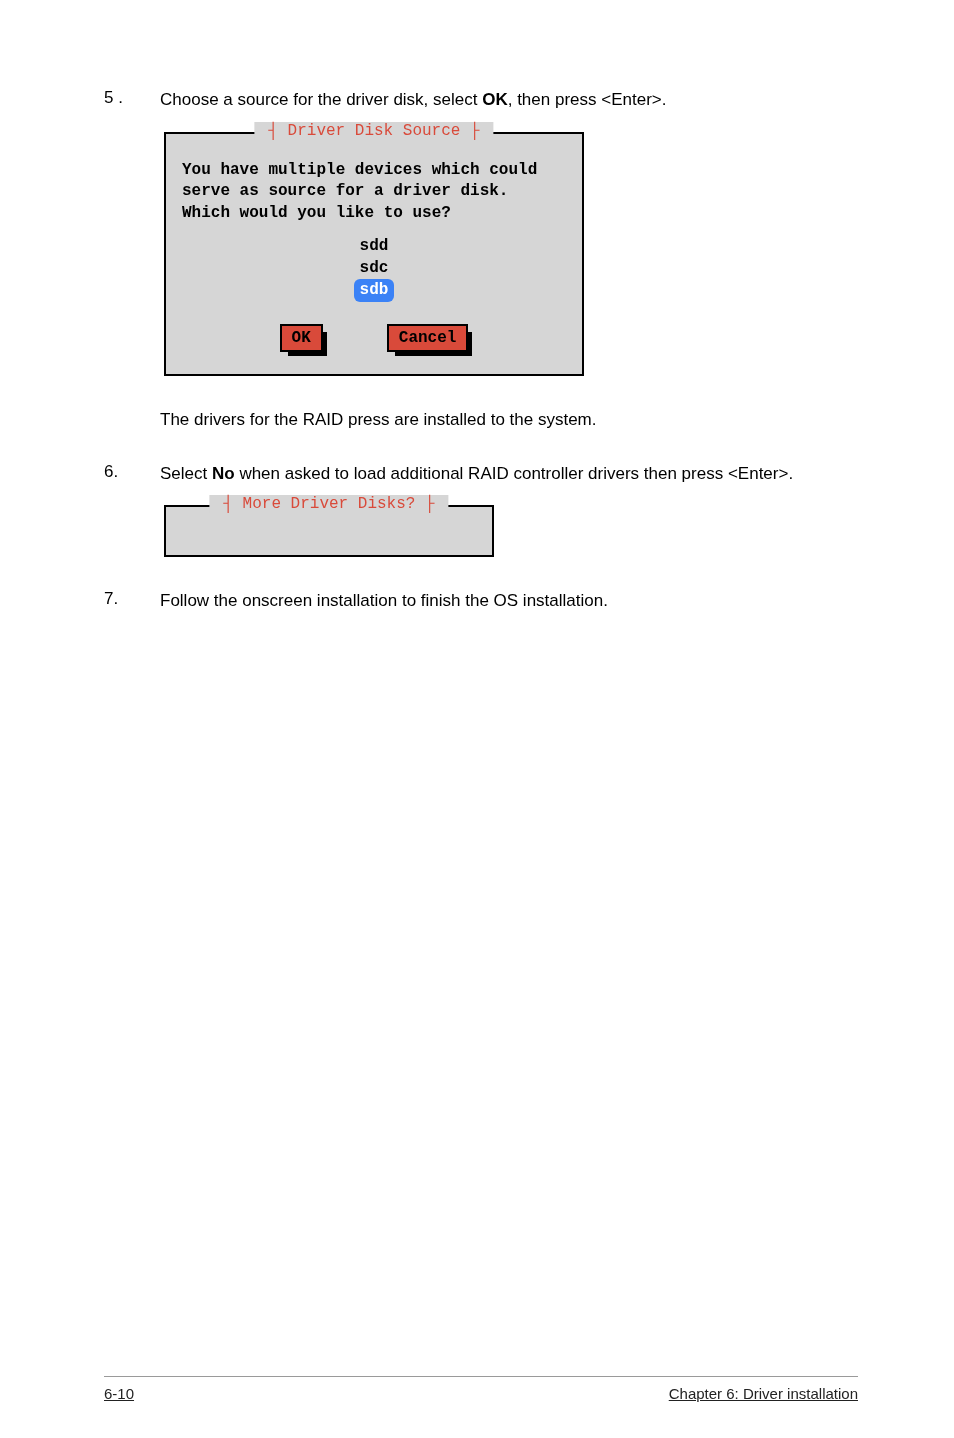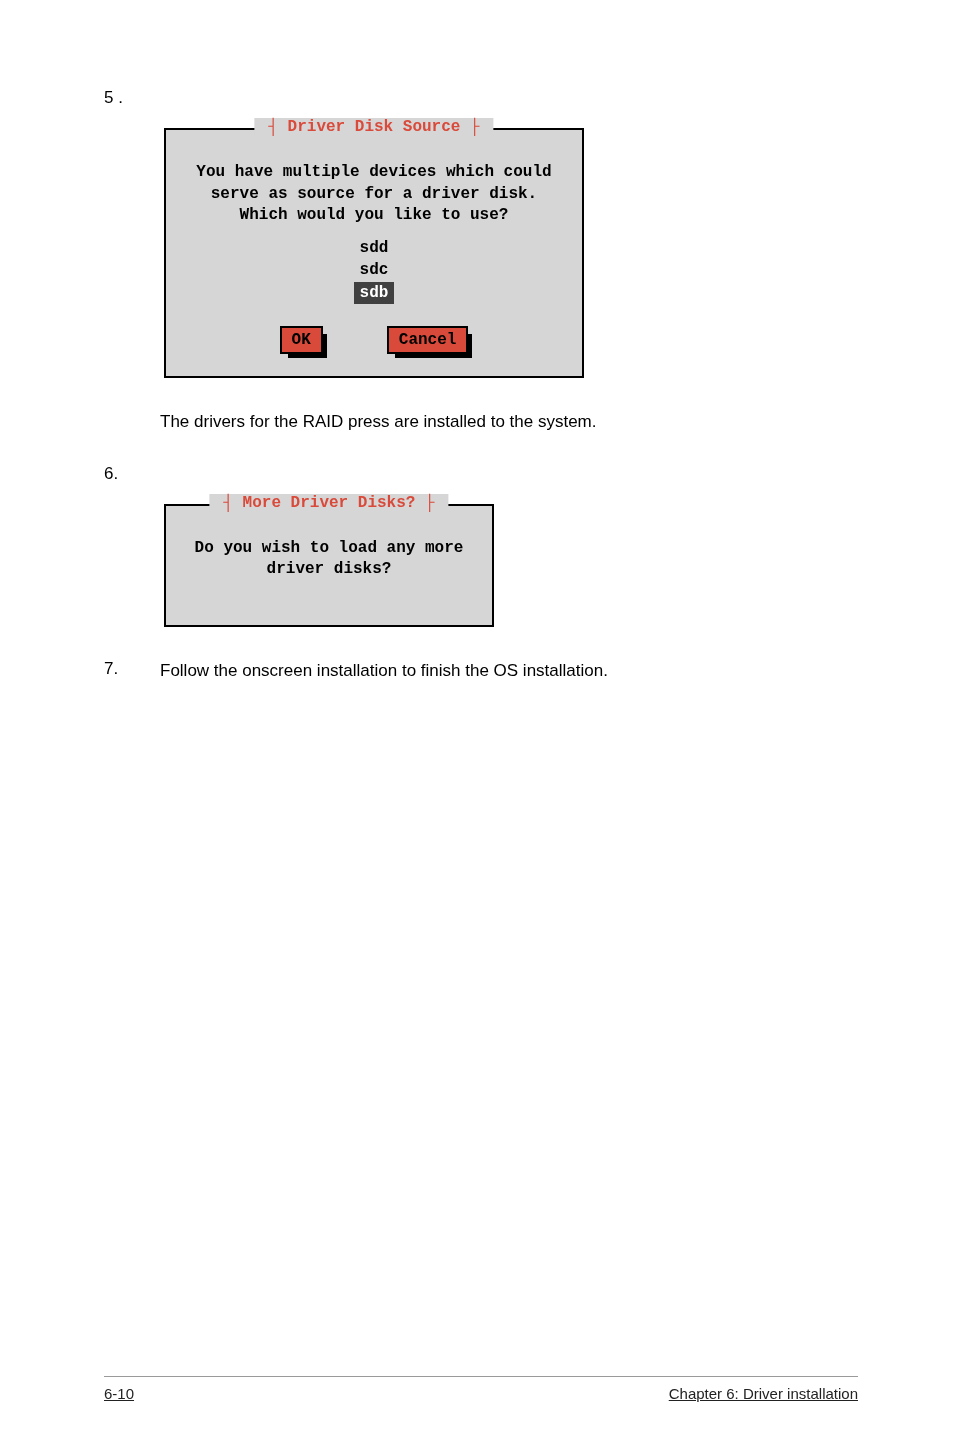--- a/index.html
+++ b/index.html
@@ -16,45 +16,44 @@
     background: #d6d6d6;
     border: 2px solid #000;
     position: relative;
     padding: 14px 12px 16px;
   }
   .dlg-title {
     position: absolute;
     top: -12px; left: 50%; transform: translateX(-50%);
     background: #d6d6d6;
     font-family: "Courier New", monospace;
-    font-weight: bold;
+    font-weight: normal;
     color: #d94a3a;
     font-size: 16px;
     padding: 0 14px;
     white-space: nowrap;
   }
   .dlg-text {
     font-family: "Courier New", monospace;
     font-weight: bold;
     font-size: 16px;
     line-height: 1.35;
-    margin: 18px 4px 10px;
+    margin: 12px 4px 10px;
     white-space: pre-line;
-    text-align: center;
   }
   .opt-list { text-align: center; margin-bottom: 22px; }
   .opt {
     font-family: "Courier New", monospace;
     font-weight: bold;
     font-size: 16px;
     display: inline-block;
     padding: 0 6px;
     line-height: 1.4;
   }
-  .opt.sel { background: #404040; color: #fff; }
+  .opt.sel { background: #3b82f6; color: #fff; border-radius: 6px; }
 
   .btn-row { display: flex; justify-content: center; gap: 64px; margin-top: 6px; margin-bottom: 6px; }
   .tbtn {
     position: relative;
     display: inline-block;
     border: 2px solid #000;
     background: #d94a3a;
     color: #000;
     font-family: "Courier New", monospace;
     font-weight: bold;
@@ -87,20 +86,23 @@
     text-decoration: underline;
   }
 </style>
 </head>
 <body>
 
 <div class="page">
 
   <div class="step">
     <div class="num">5 .</div>
+    <div class="txt">
+      <span>Choose a source for the driver disk, select </span><b>OK</b><span>, then press &lt;Enter&gt;.</span>
+    </div>
   </div>
 
   <div class="dlg-wrap">
     <div class="dialog dlg1">
       <div class="dlg-title">┤ <span>Driver Disk Source</span> ├</div>
       <div class="dlg-text">You have multiple devices which could serve as source for a driver disk. Which would you like to use?</div>
       <div class="opt-list">
         <div><span class="opt">sdd</span></div>
         <div><span class="opt">sdc</span></div>
         <div><span class="opt sel">sdb</span></div>
@@ -109,26 +111,28 @@
         <span class="tbtn-wrap"><span class="tbtn">OK</span></span>
         <span class="tbtn-wrap"><span class="tbtn">Cancel</span></span>
       </div>
     </div>
   </div>
 
   <div class="indent-text">The drivers for the RAID press are installed to the system.</div>
 
   <div class="step">
     <div class="num">6.</div>
+    <div class="txt">
+      <span>Select </span><b>No</b><span> when asked to load additional RAID controller drivers then press &lt;Enter&gt;.</span>
+    </div>
   </div>
 
   <div class="dlg-wrap">
     <div class="dialog dlg2">
       <div class="dlg-title">┤ <span>More Driver Disks?</span> ├</div>
-      <div class="dlg-text">Do you wish to load any more driver disks?</div>
       <div style="height:18px"></div>
     </div>
   </div>
 
   <div class="step" style="margin-top:18px">
     <div class="num">7.</div>
     <div class="txt">Follow the onscreen installation to finish the OS installation.</div>
   </div>
 
 </div>

